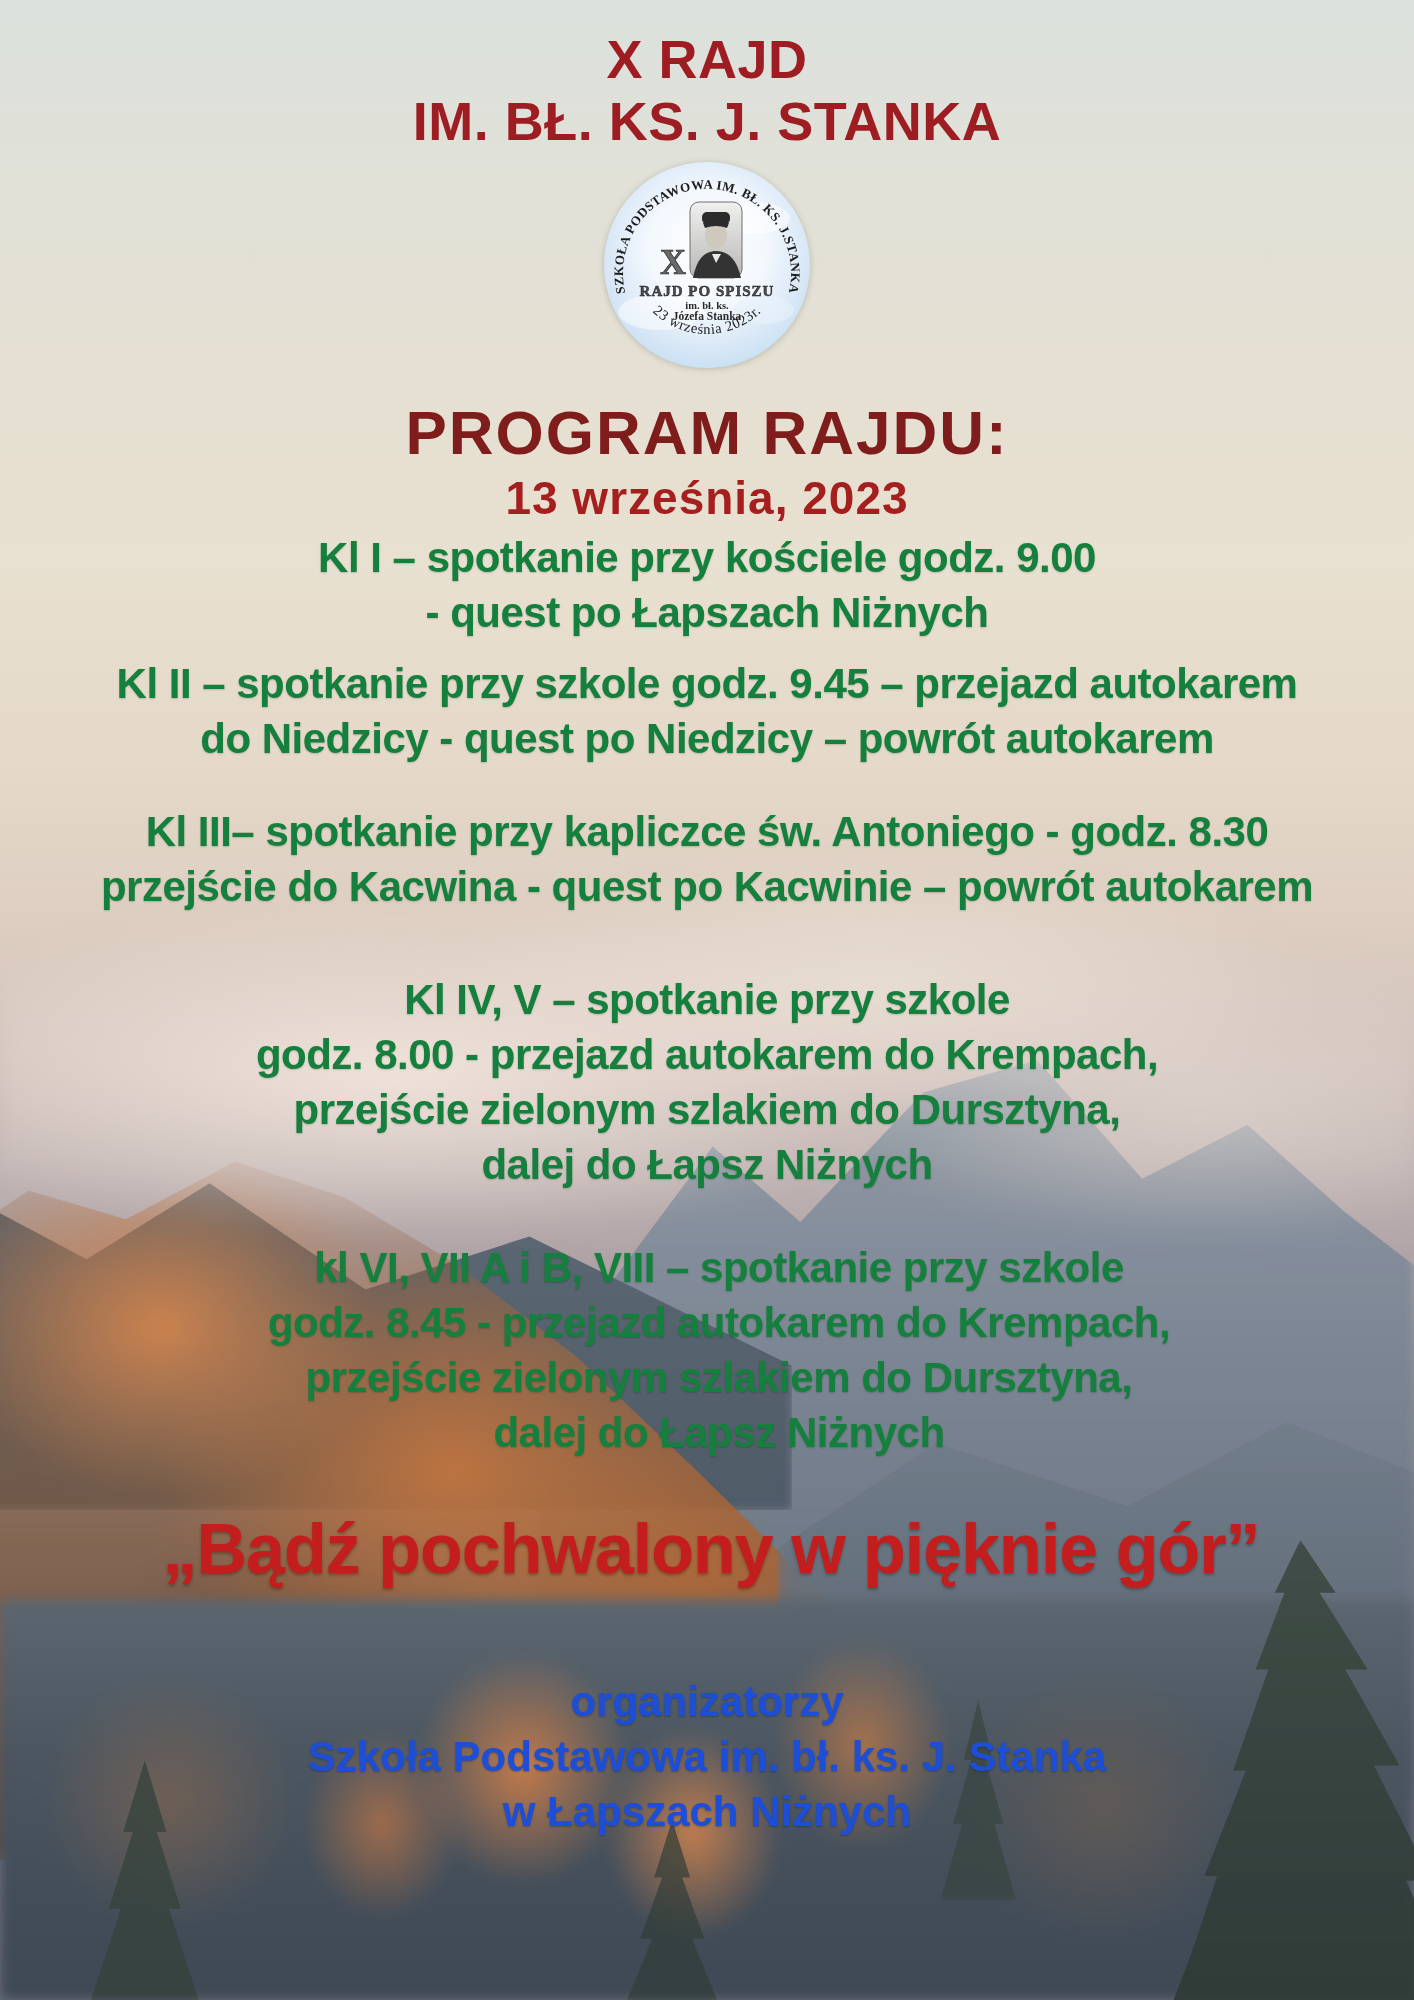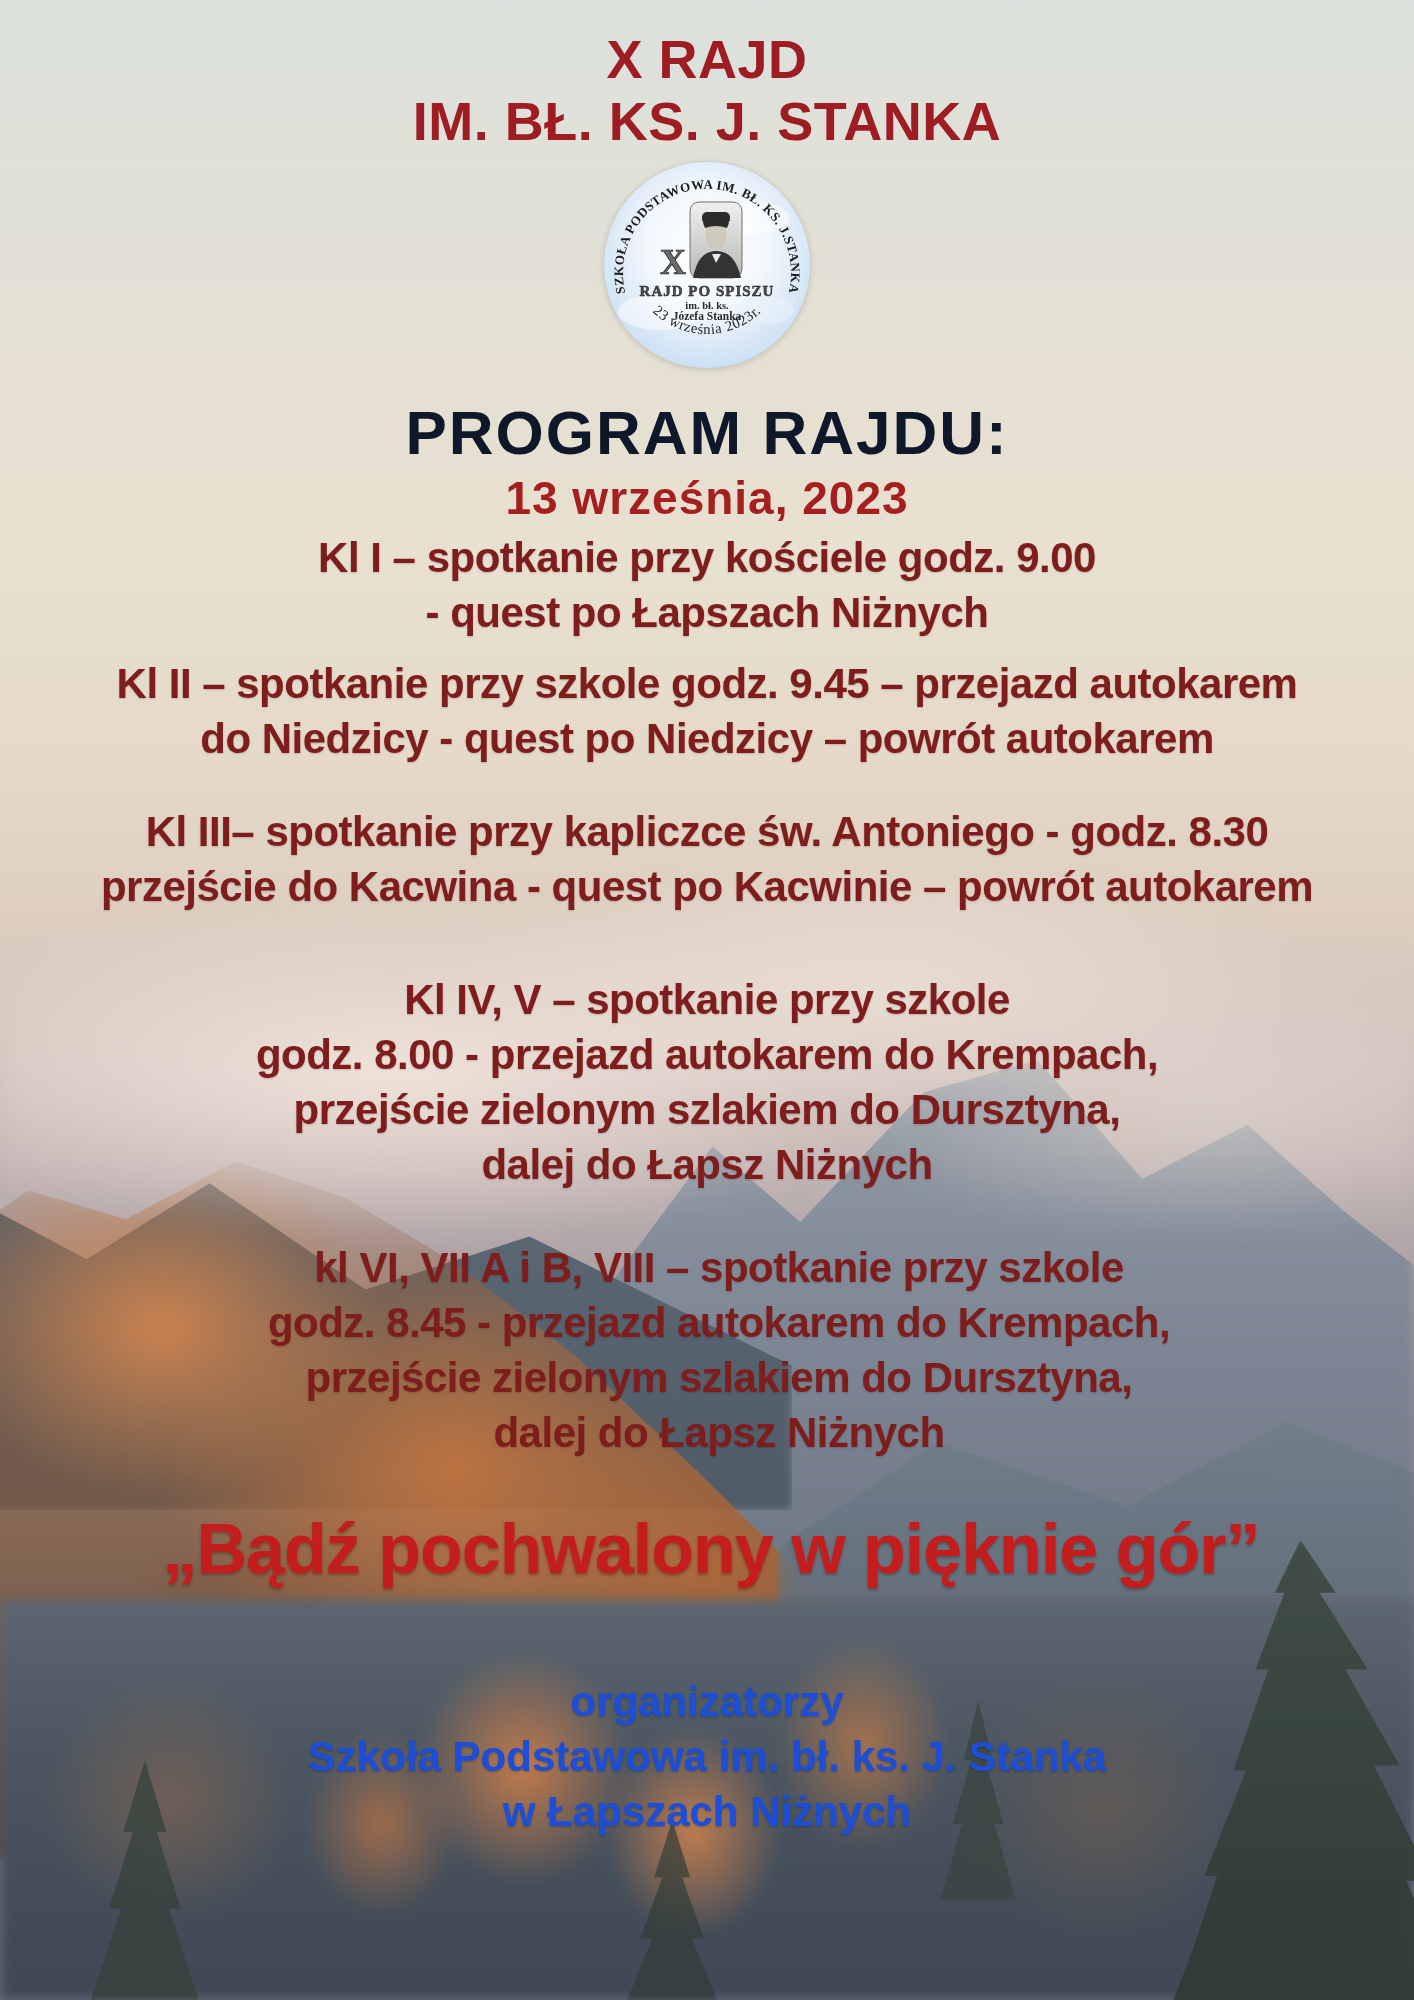--- a/index.html
+++ b/index.html
@@ -87,29 +87,29 @@
   .title{
     margin-top:28px;
     color:#9e1d22;
     font-size:54px;line-height:62px;font-weight:bold;
     letter-spacing:0.5px;
   }
   .logo-wrap{margin-top:8px;height:210px;display:flex;justify-content:center;}
   .logo-svg{width:210px;height:210px;filter:drop-shadow(0 1px 3px rgba(0,0,0,.18));}
   .heading{
     margin-top:28px;
-    color:#0f172a;
+    color:#7f1d1d;
     font-size:62px;line-height:70px;font-weight:bold;letter-spacing:2px;
   }
   .date{
     margin-top:4px;
     color:#a51f1f;
     font-size:46px;line-height:52px;font-weight:bold;letter-spacing:1px;
   }
-  .sched{color:#7f1d1d;font-size:42px;line-height:55px;font-weight:bold;letter-spacing:-0.5px;
+  .sched{color:#15803d;font-size:42px;line-height:55px;font-weight:bold;letter-spacing:-0.5px;
     text-shadow:0 1px 2px rgba(0,0,0,.18);}
   .sched.b1{margin-top:6px;}
   .sched.b2{margin-top:16px;}
   .sched.b3{margin-top:38px;}
   .sched.b4{margin-top:58px;}
   .sched.b5{margin-top:48px;padding-left:24px;}
   .quote{
     margin-top:46px;
     color:#c31d1d;
     font-size:70px;line-height:86px;font-weight:bold;letter-spacing:-1px;

